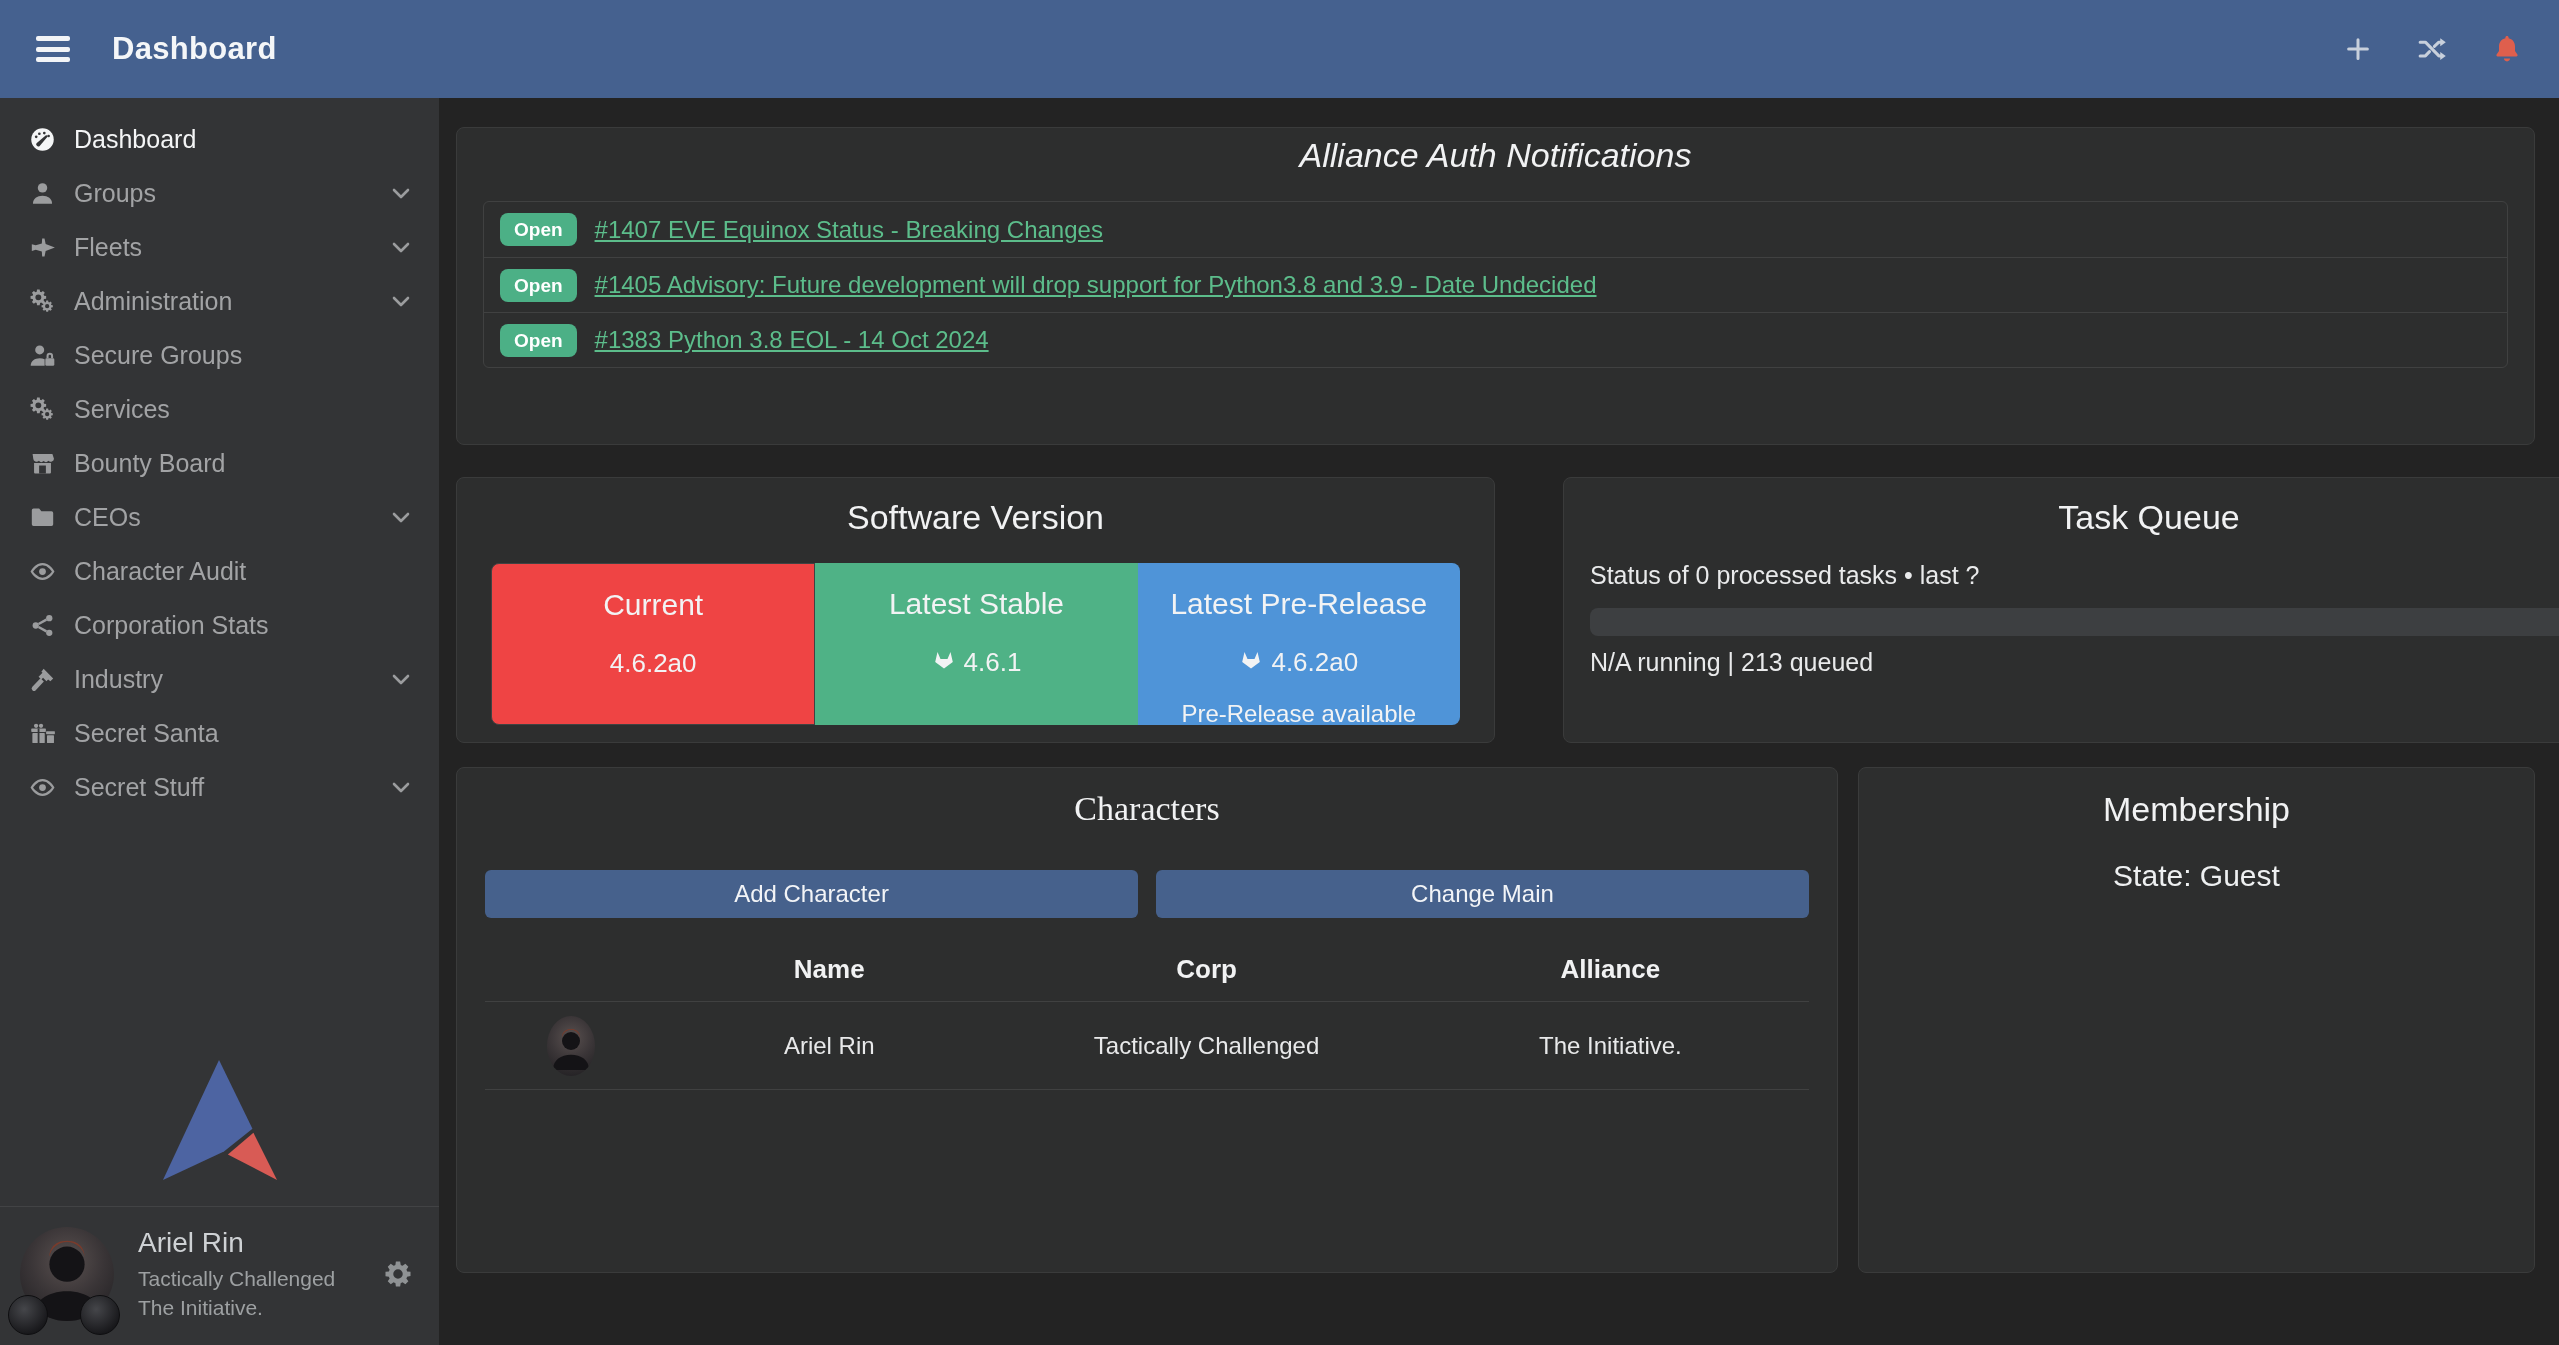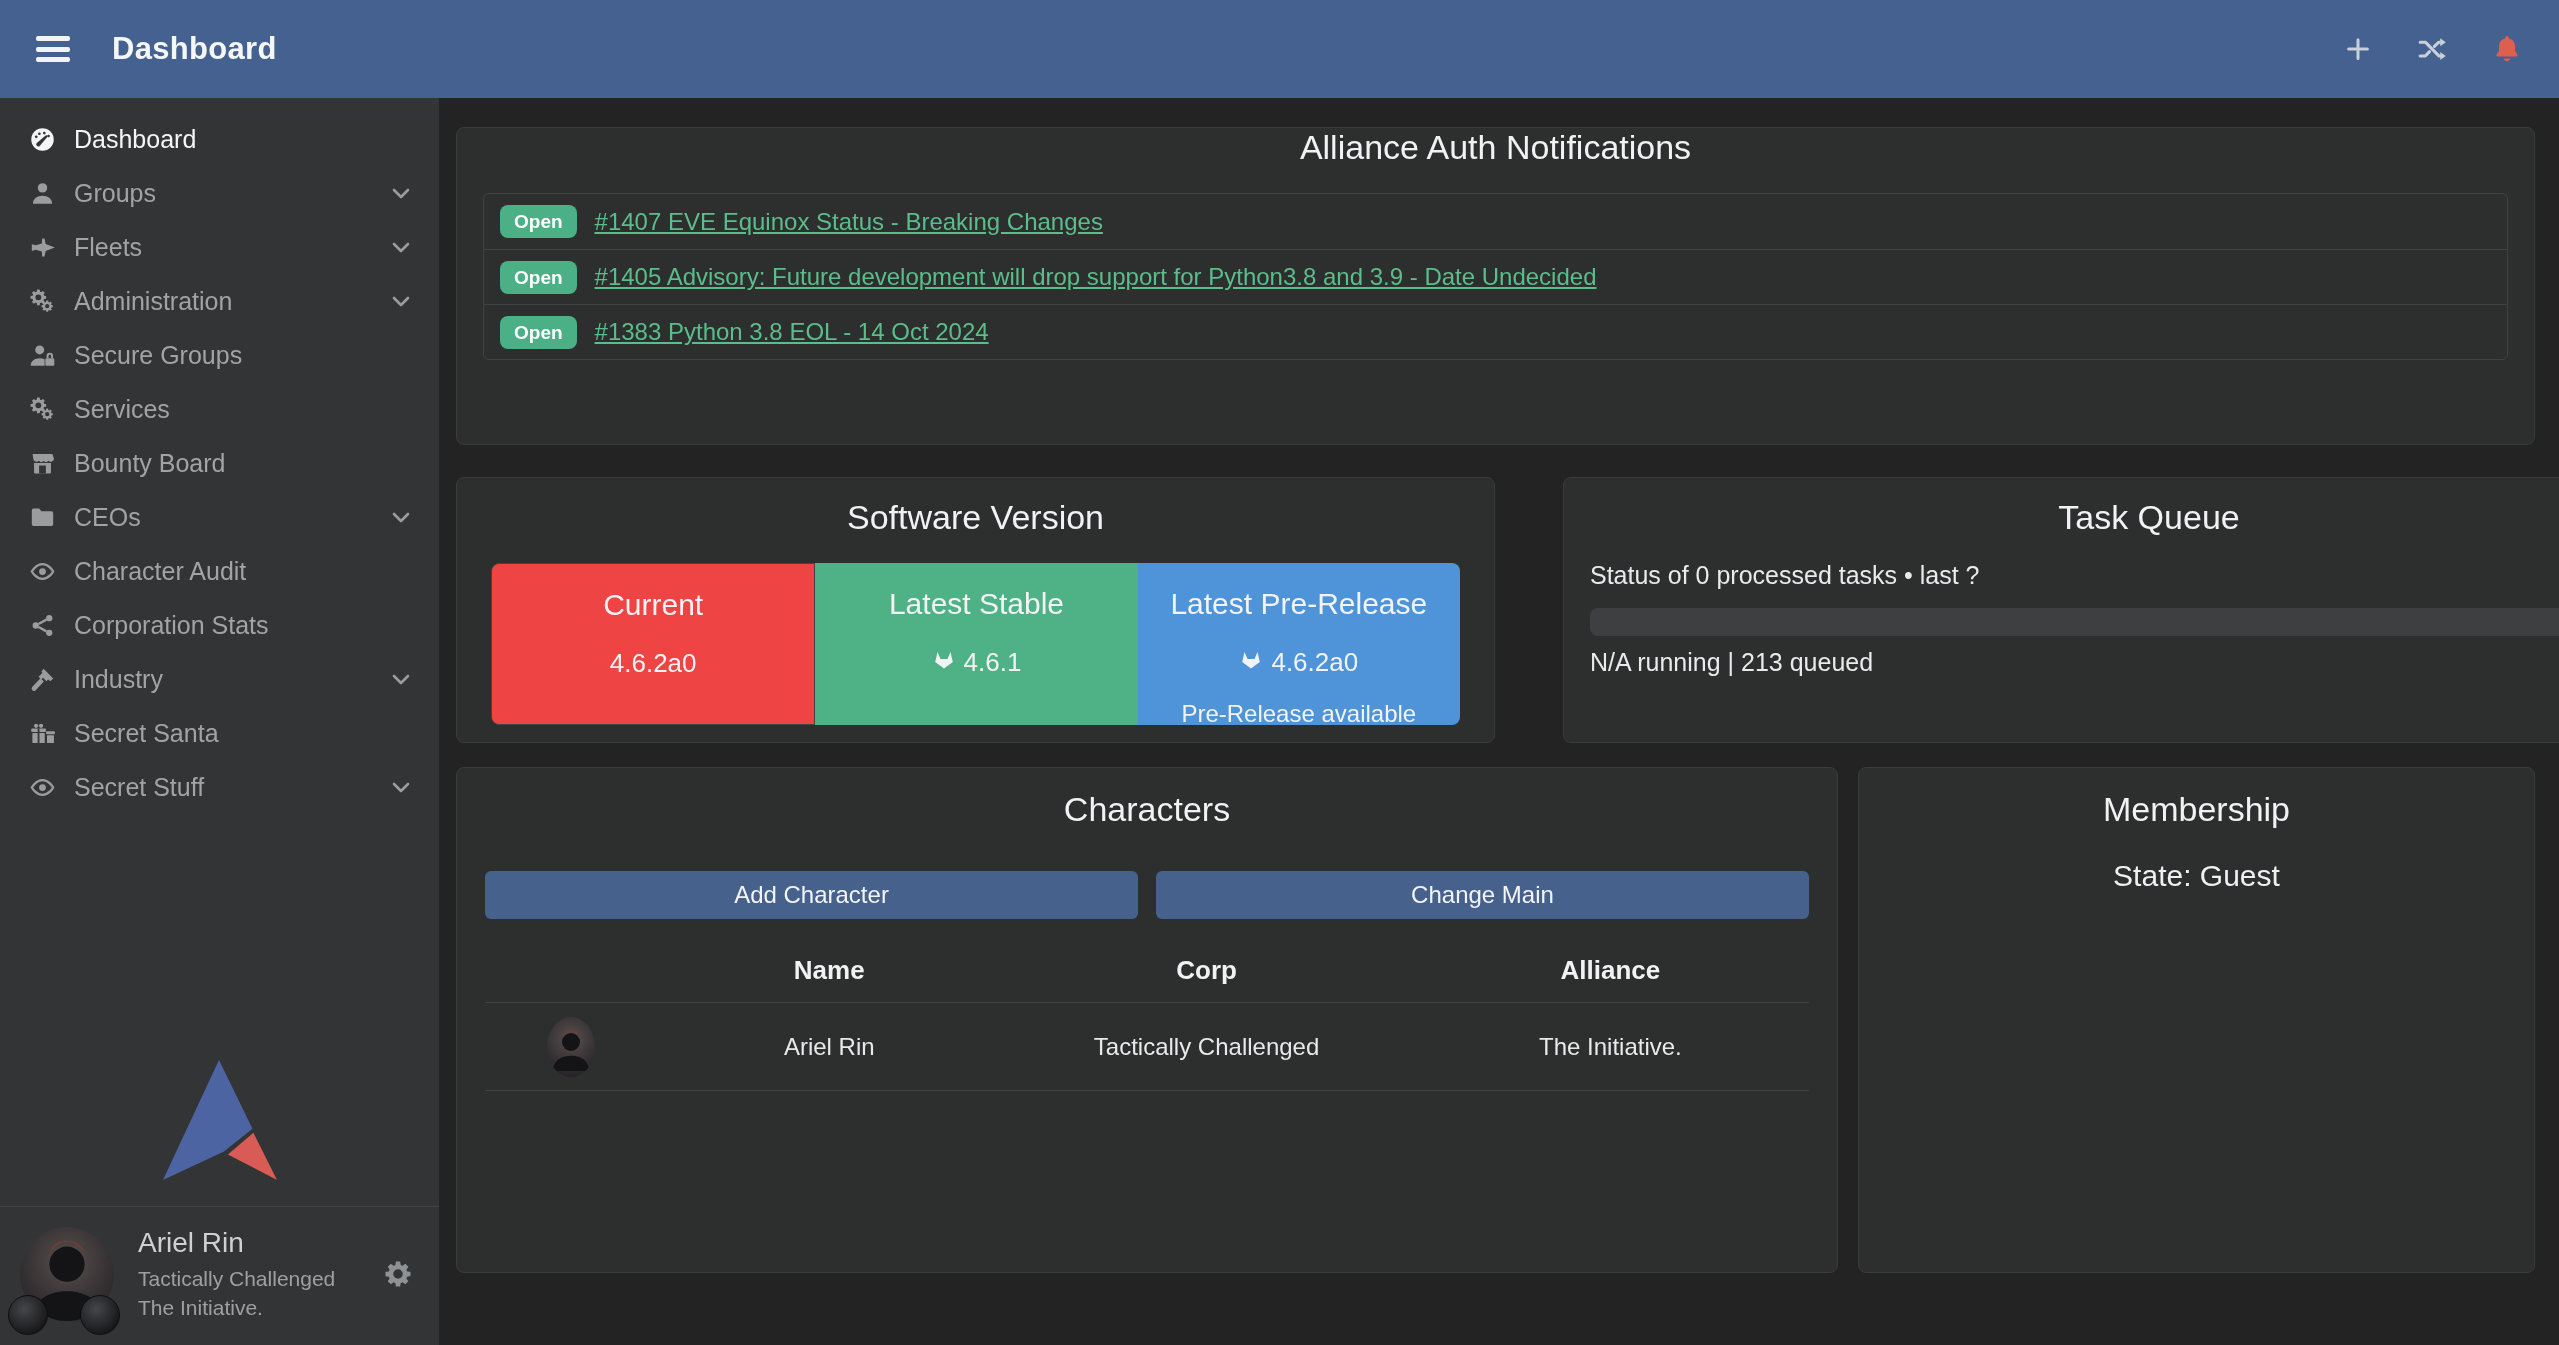--- a/index.html
+++ b/index.html
@@ -48,21 +48,21 @@
   .user-name { font-size:28px; color:#ced1d4; }
   .user-corp { font-size:21px; color:#9da0a2; margin-top:8px; }
   .user-alli { font-size:21px; color:#9da0a2; margin-top:5px; }
   .user-gear { position:absolute; right:26px; top:52px; width:30px; height:30px; color:#8f9294; cursor:pointer; }
 
   
   .panel { position:absolute; background:#2d2e2e; border:1px solid #3a3b3b; border-radius:8px; }
   .panel-title { text-align:center; font-size:34px; color:#f1f2f3; font-weight:400; }
 
   .panel-notif { left:456px; top:127px; width:2079px; height:318px; }
-  .panel-notif .panel-title { margin-top:0; }
+  .panel-notif .panel-title { margin-top:8px;font-style:italic; }
   .notif-list { margin:26px 26px 0; border:1px solid #404141; border-radius:6px; }
   .notif-row { height:55px; display:flex; align-items:center; padding:0 16px; }
   .notif-row + .notif-row { border-top:1px solid #404141; }
   .badge-open { background:#4cb086; color:#fff; font-size:19px; font-weight:bold;
                 padding:7px 14px; border-radius:8px; line-height:1; }
   .notif-link { margin-left:18px; font-size:24px; color:#5cbd8b; text-decoration:underline; cursor:pointer; }
   .notif-badges { margin:22px 26px 0; display:flex; justify-content:flex-end; gap:14px; }
   .pill { height:34px; border-radius:8px; display:flex; align-items:center; gap:9px;
           padding:0 15px; color:#fff; font-size:20px; font-weight:bold; cursor:pointer; }
   .pill svg { width:21px; height:21px; }
@@ -83,21 +83,21 @@
 
   .panel-tq { left:1563px; top:477px; width:1172px; height:266px; }
   .panel-tq .panel-title { margin-top:20px; }
   .tq-body { margin:24px 26px 0; }
   .tq-status { font-size:25px; color:#e9eaeb; }
   .tq-progress { margin-top:18px; height:28px; border-radius:8px; background:#3d3f41; overflow:hidden; }
   .tq-progress .fill { height:100%; width:0%; background:#4f94d8; }
   .tq-queue { margin-top:12px; font-size:25px; color:#e9eaeb; }
 
   .panel-chars { left:456px; top:767px; width:1382px; height:506px; }
-  .panel-chars .panel-title { margin-top:22px; }
+  .panel-chars .panel-title { margin-top:22px;font-family:Liberation Serif, serif; }
   .char-buttons { display:flex; gap:18px; margin:42px 28px 0; }
   .btn-blue { flex:1; height:48px; background:#46618c; border:none; border-radius:6px;
               color:#f2f4f7; font-size:24px; font-family:inherit; cursor:pointer; }
   .char-table { margin:18px 28px 0; width:calc(100% - 56px); border-collapse:collapse; }
   .char-table th { font-size:26px; color:#f1f2f3; font-weight:bold; text-align:center; padding:18px 0 16px; }
   .char-table td { font-size:24px; color:#e8e9ea; text-align:center; border-top:1px solid #404141;
                    border-bottom:1px solid #404141; height:88px; }
   .col-portrait { width:13%; } .col-name { width:26%; } .col-corp { width:31%; } .col-alli { width:30%; }
   .row-avatar { width:48px; height:60px; border-radius:50%; margin:0 auto; }
 

